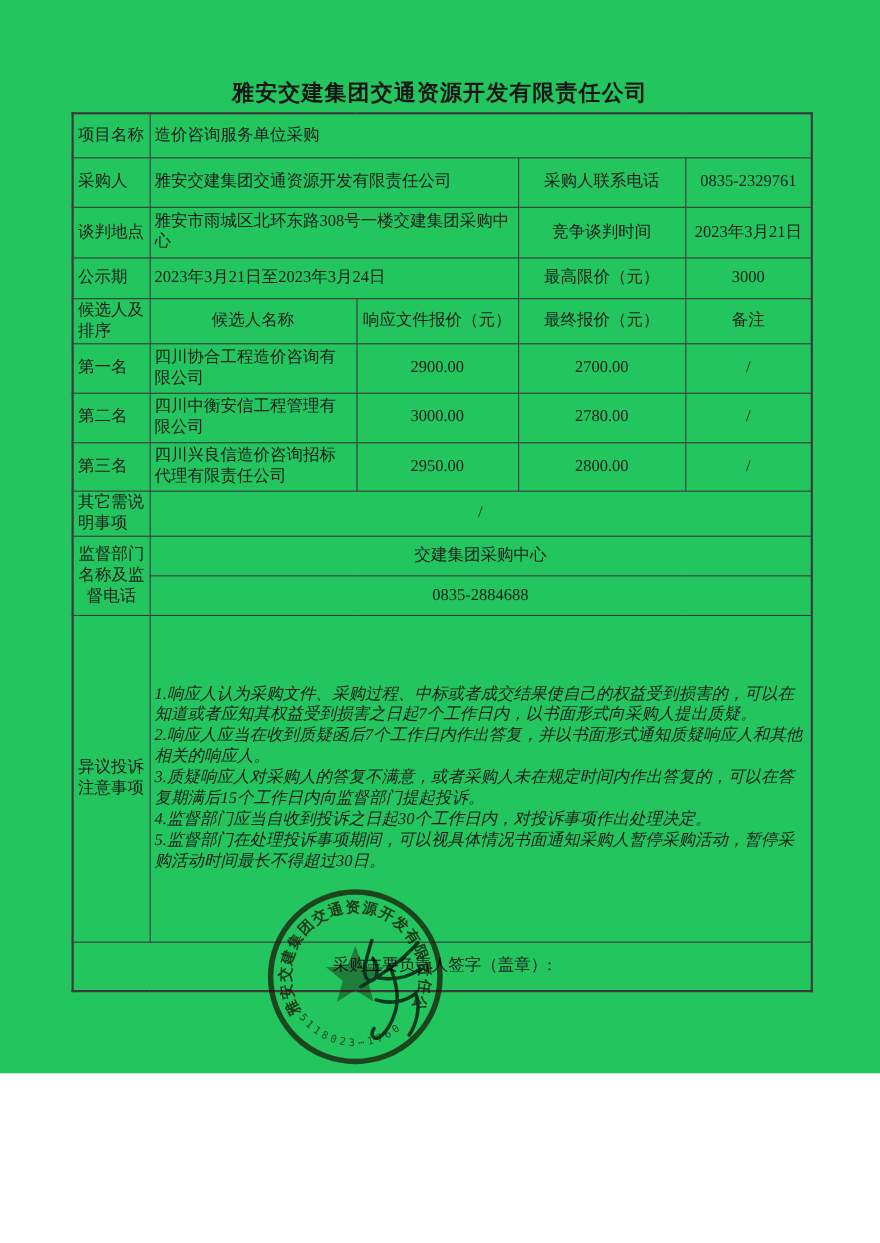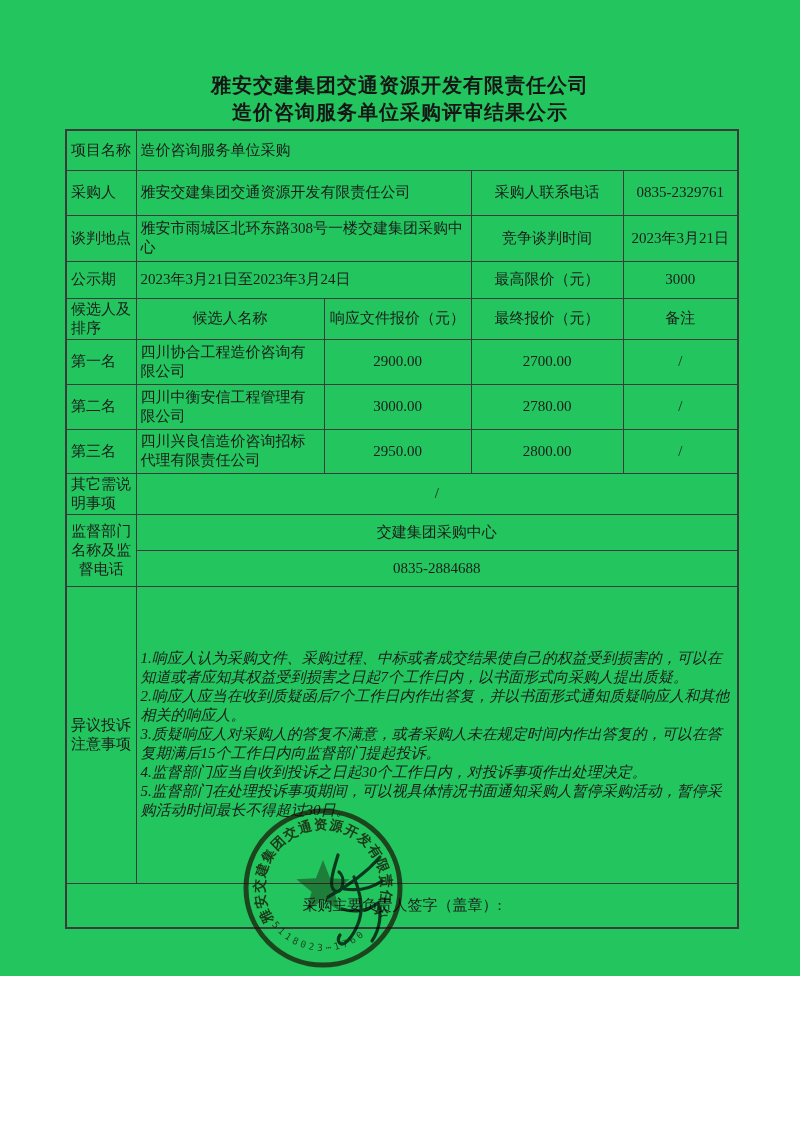--- a/index.html
+++ b/index.html
@@ -65,21 +65,20 @@
     fill:#c5352b; opacity:.8;
   }
 </style>
 </head>
 <body>
 
 <div class="page">
 
   <div class="titles">
     <div class="title-line">雅安交建集团交通资源开发有限责任公司</div>
-    <div class="title-line">造价咨询服务单位采购评审结果公示</div>
   </div>
 
   <table class="doc">
     <colgroup>
       <col style="width:70px">
         <col style="width:188px">
         <col style="width:147px">
       <col style="width:152px">
         <col style="width:115px">
     </colgroup>

